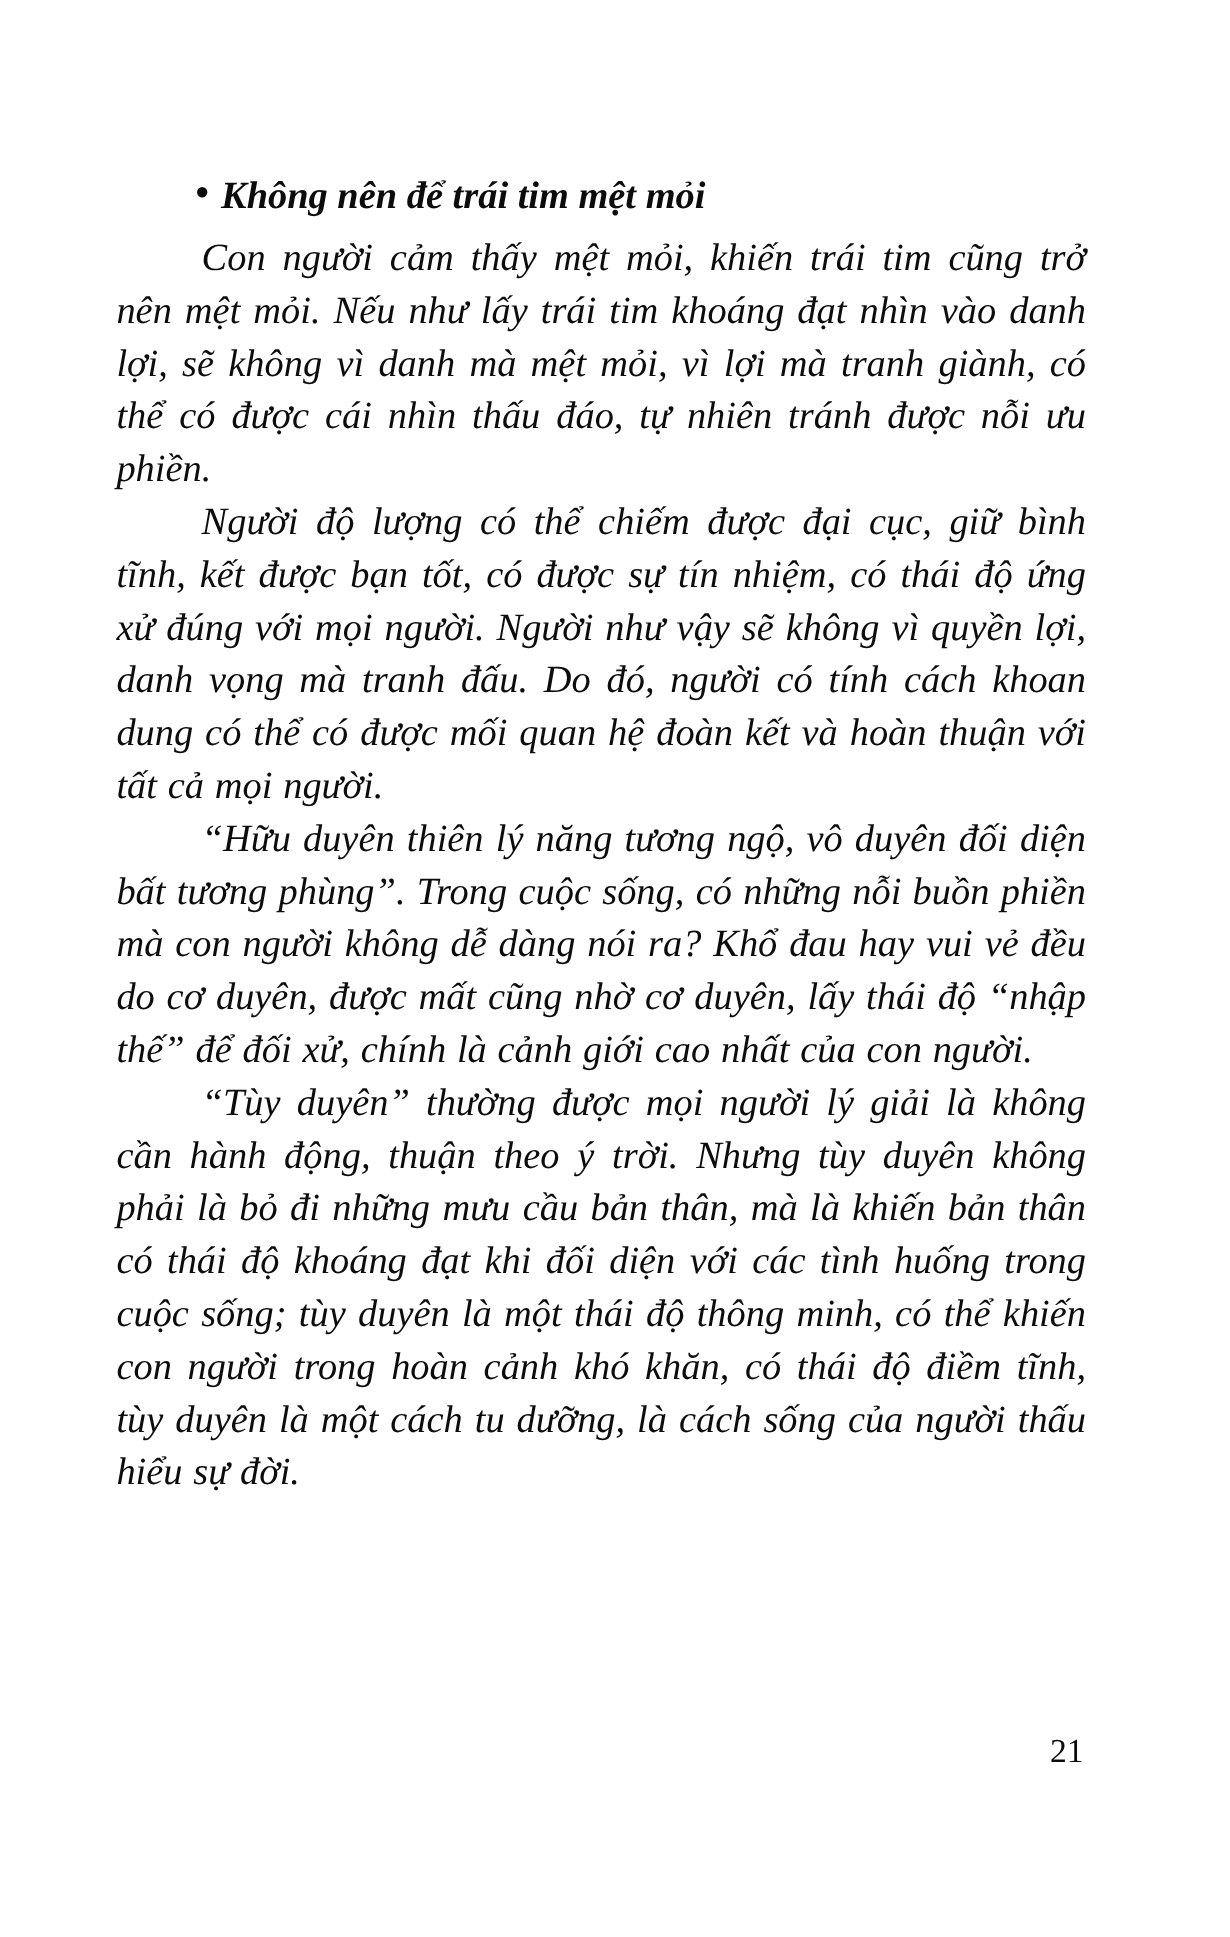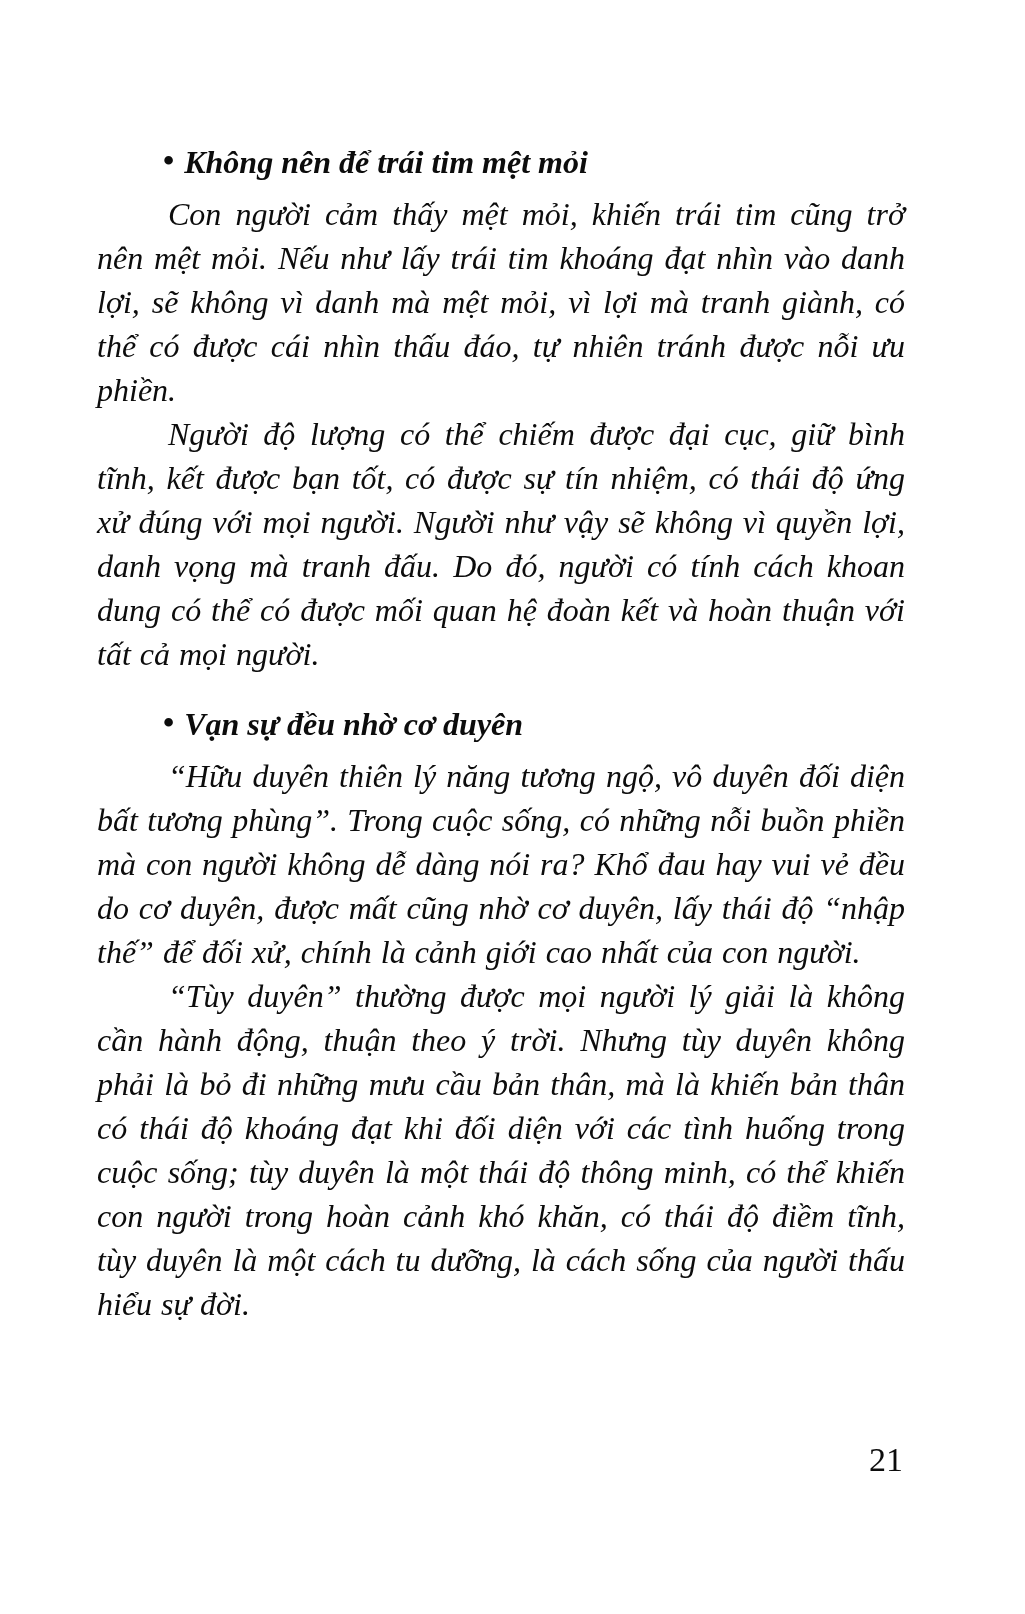--- a/index.html
+++ b/index.html
@@ -44,42 +44,39 @@
   .content p {
     margin: 0;
     text-indent: 71px;
     word-spacing: 1px;
     font-style: italic;
   }
   .page-number {
     position: absolute;
     top: 1440px;
     right: 122px;
-    font-size: 34px;
+    font-size: 28px;
     line-height: 40px;
   }
 </style>
 </head>
 <body>
 
 <div class="page">
   <div class="content">
 
     <div class="section">
       <div class="heading">
         <span class="bullet">•</span><span>Không nên để trái tim mệt mỏi</span>
       </div>
       <p>Con người cảm thấy mệt mỏi, khiến trái tim cũng trở nên mệt mỏi. Nếu như lấy trái tim khoáng đạt nhìn vào danh lợi, sẽ không vì danh mà mệt mỏi, vì lợi mà tranh giành, có thể có được cái nhìn thấu đáo, tự nhiên tránh được nỗi ưu phiền.</p>
       <p>Người độ lượng có thể chiếm được đại cục, giữ bình tĩnh, kết được bạn tốt, có được sự tín nhiệm, có thái độ ứng xử đúng với mọi người. Người như vậy sẽ không vì quyền lợi, danh vọng mà tranh đấu. Do đó, người có tính cách khoan dung có thể có được mối quan hệ đoàn kết và hoàn thuận với tất cả mọi người.</p>
     </div>
 
     <div class="section">
-      <div class="heading">
-        <span class="bullet">•</span><span>Vạn sự đều nhờ cơ duyên</span>
-      </div>
       <p>“Hữu duyên thiên lý năng tương ngộ, vô duyên đối diện bất tương phùng”. Trong cuộc sống, có những nỗi buồn phiền mà con người không dễ dàng nói ra? Khổ đau hay vui vẻ đều do cơ duyên, được mất cũng nhờ cơ duyên, lấy thái độ “nhập thế” để đối xử, chính là cảnh giới cao nhất của con người.</p>
       <p>“Tùy duyên” thường được mọi người lý giải là không cần hành động, thuận theo ý trời. Nhưng tùy duyên không phải là bỏ đi những mưu cầu bản thân, mà là khiến bản thân có thái độ khoáng đạt khi đối diện với các tình huống trong cuộc sống; tùy duyên là một thái độ thông minh, có thể khiến con người trong hoàn cảnh khó khăn, có thái độ điềm tĩnh, tùy duyên là một cách tu dưỡng, là cách sống của người thấu hiểu sự đời.</p>
     </div>
 
   </div>
 
   <div class="page-number">21</div>
 </div>
 
 </body></html>

